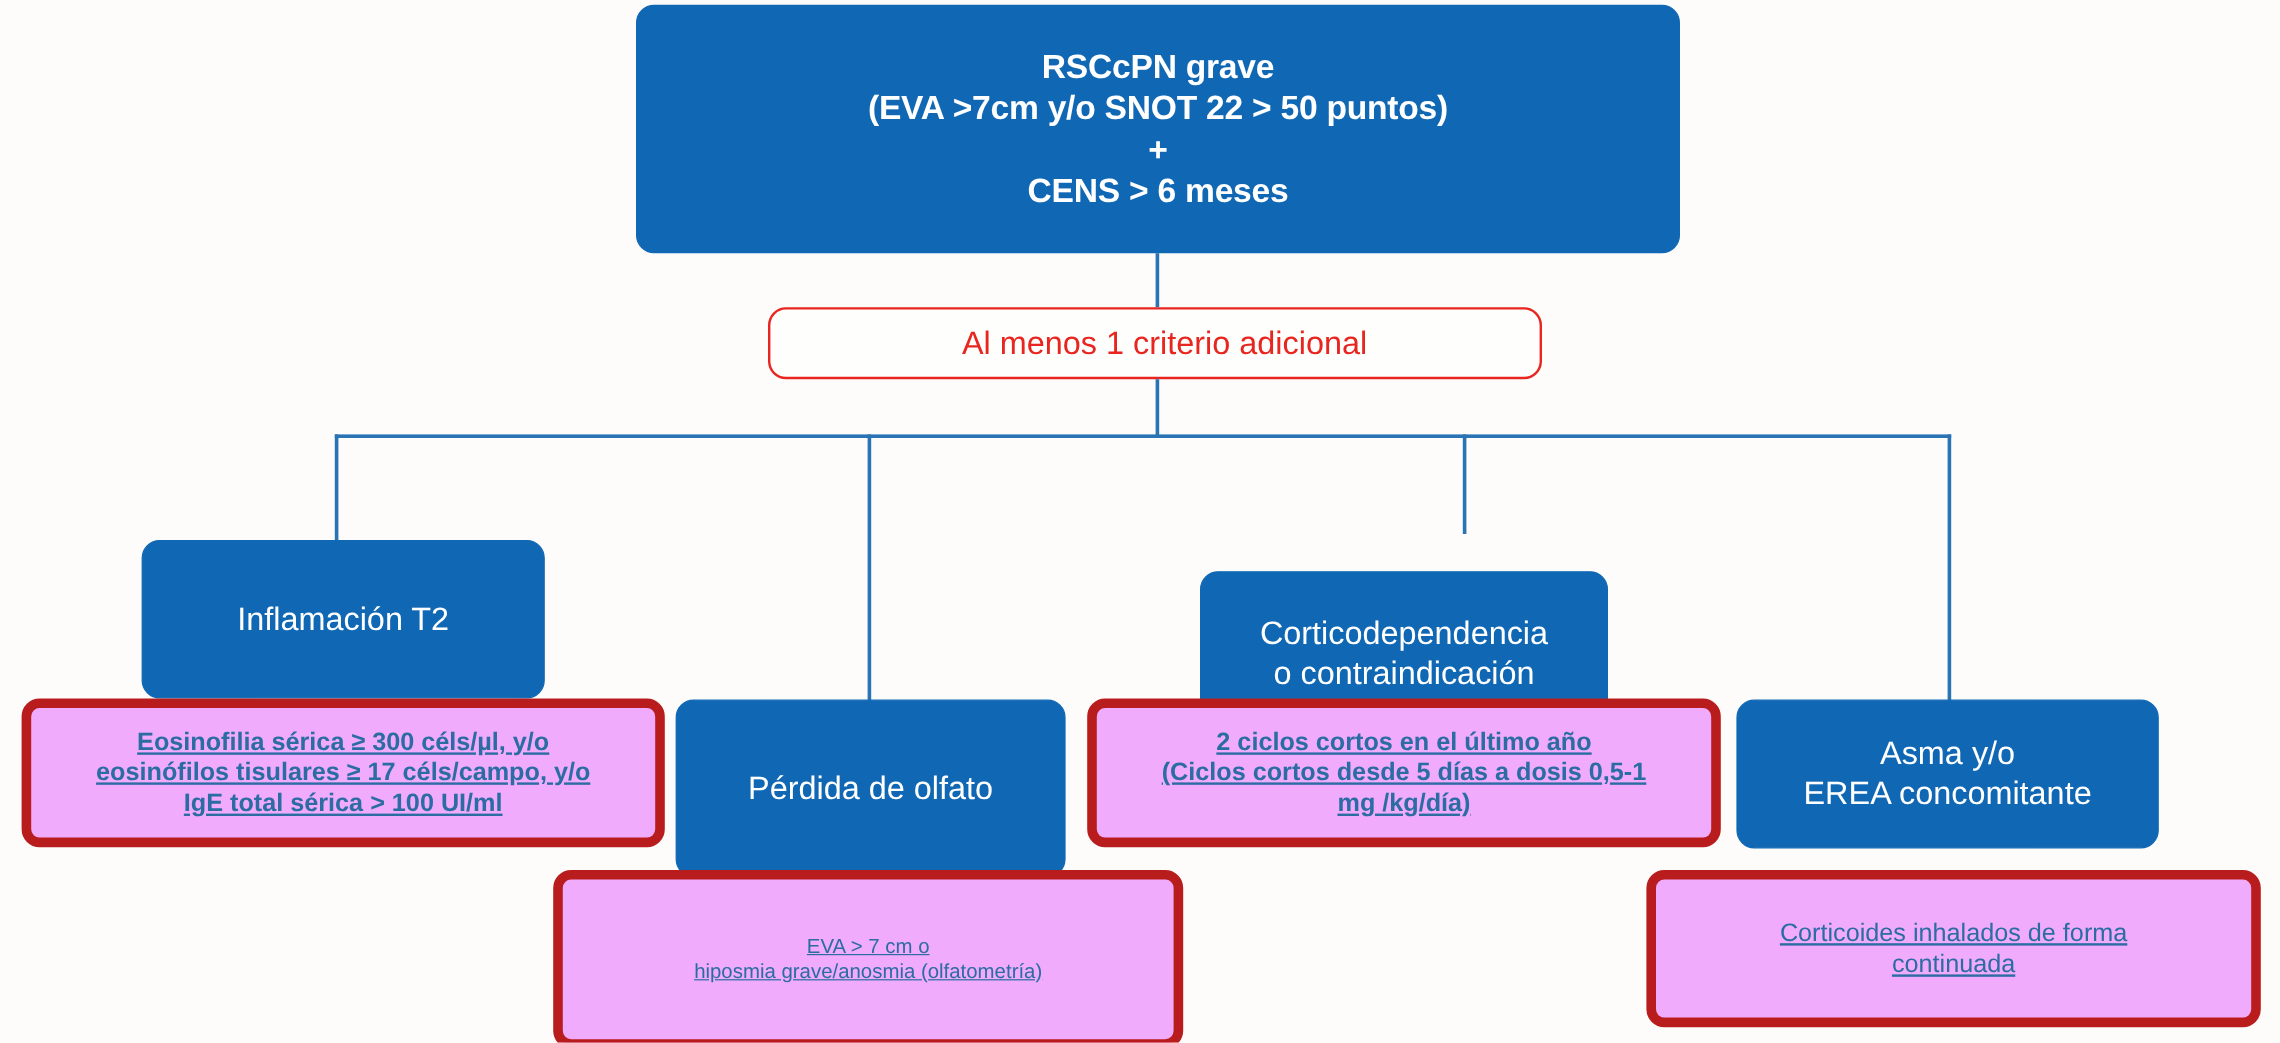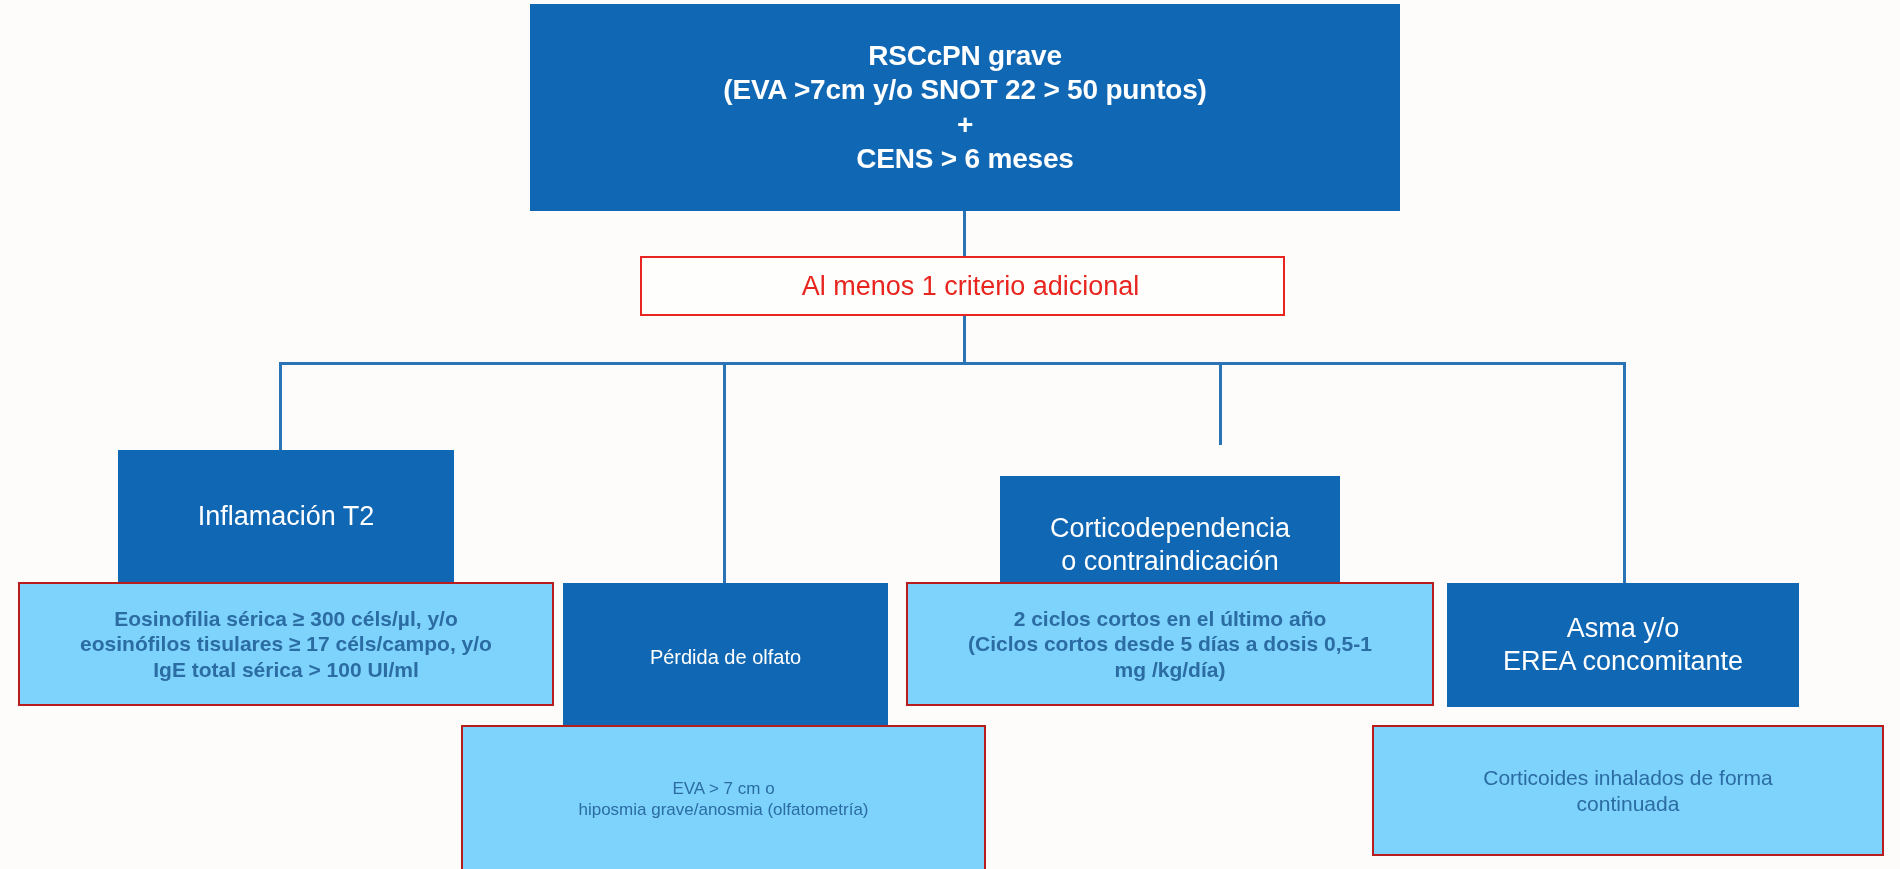--- a/index.html
+++ b/index.html
@@ -20,32 +20,34 @@
 
   
   .node {
     position: absolute;
     box-sizing: border-box;
     display: flex;
     align-items: center;
     justify-content: flex-end;
     text-align: center;
     line-height: 1.22;
+    border-radius: 15px;
   }
   .node .txt { width: 100%; display: block; }
 
   .node-filled {
     background: #1068b5;
     color: #ffffff;
     border: 1px solid #1068b5;
   }
   .node-outline {
-    background: #7dd3fc;
+    background: #f0abfc;
     color: #2b6ca3;
-    border: 2px solid #b91c1c;
+    border: 8px solid #b91c1c;
+    text-decoration: underline;
   }
   .node-red {
     background: #fefefd;
     color: #e8251f;
     border: 2px solid #e8251f;
     padding-left: 16px;
   }
 
   
   .conn {
@@ -89,21 +91,21 @@
   </div>
 
   <div class="node node-outline" style="left:18px; top:582px; width:536px; height:124px; font-size:21px; font-weight:bold;">
     <span class="txt">
       <span>Eosinofilia sérica ≥ 300 céls/µl, y/o</span><br>
       <span>eosinófilos tisulares ≥ 17 céls/campo, y/o</span><br>
       <span>IgE total sérica &gt; 100 UI/ml</span>
     </span>
   </div>
 
-  <div class="node node-filled" style="left:563px; top:583px; width:325px; height:148px; font-size:20px;">
+  <div class="node node-filled" style="left:563px; top:583px; width:325px; height:148px; font-size:27px;">
     <span class="txt">Pérdida de olfato</span>
   </div>
 
   <div class="node node-outline" style="left:461px; top:725px; width:525px; height:149px; font-size:17px;">
     <span class="txt">
       <span>EVA &gt; 7 cm o</span><br>
       <span>hiposmia grave/anosmia (olfatometría)</span>
     </span>
   </div>
 

